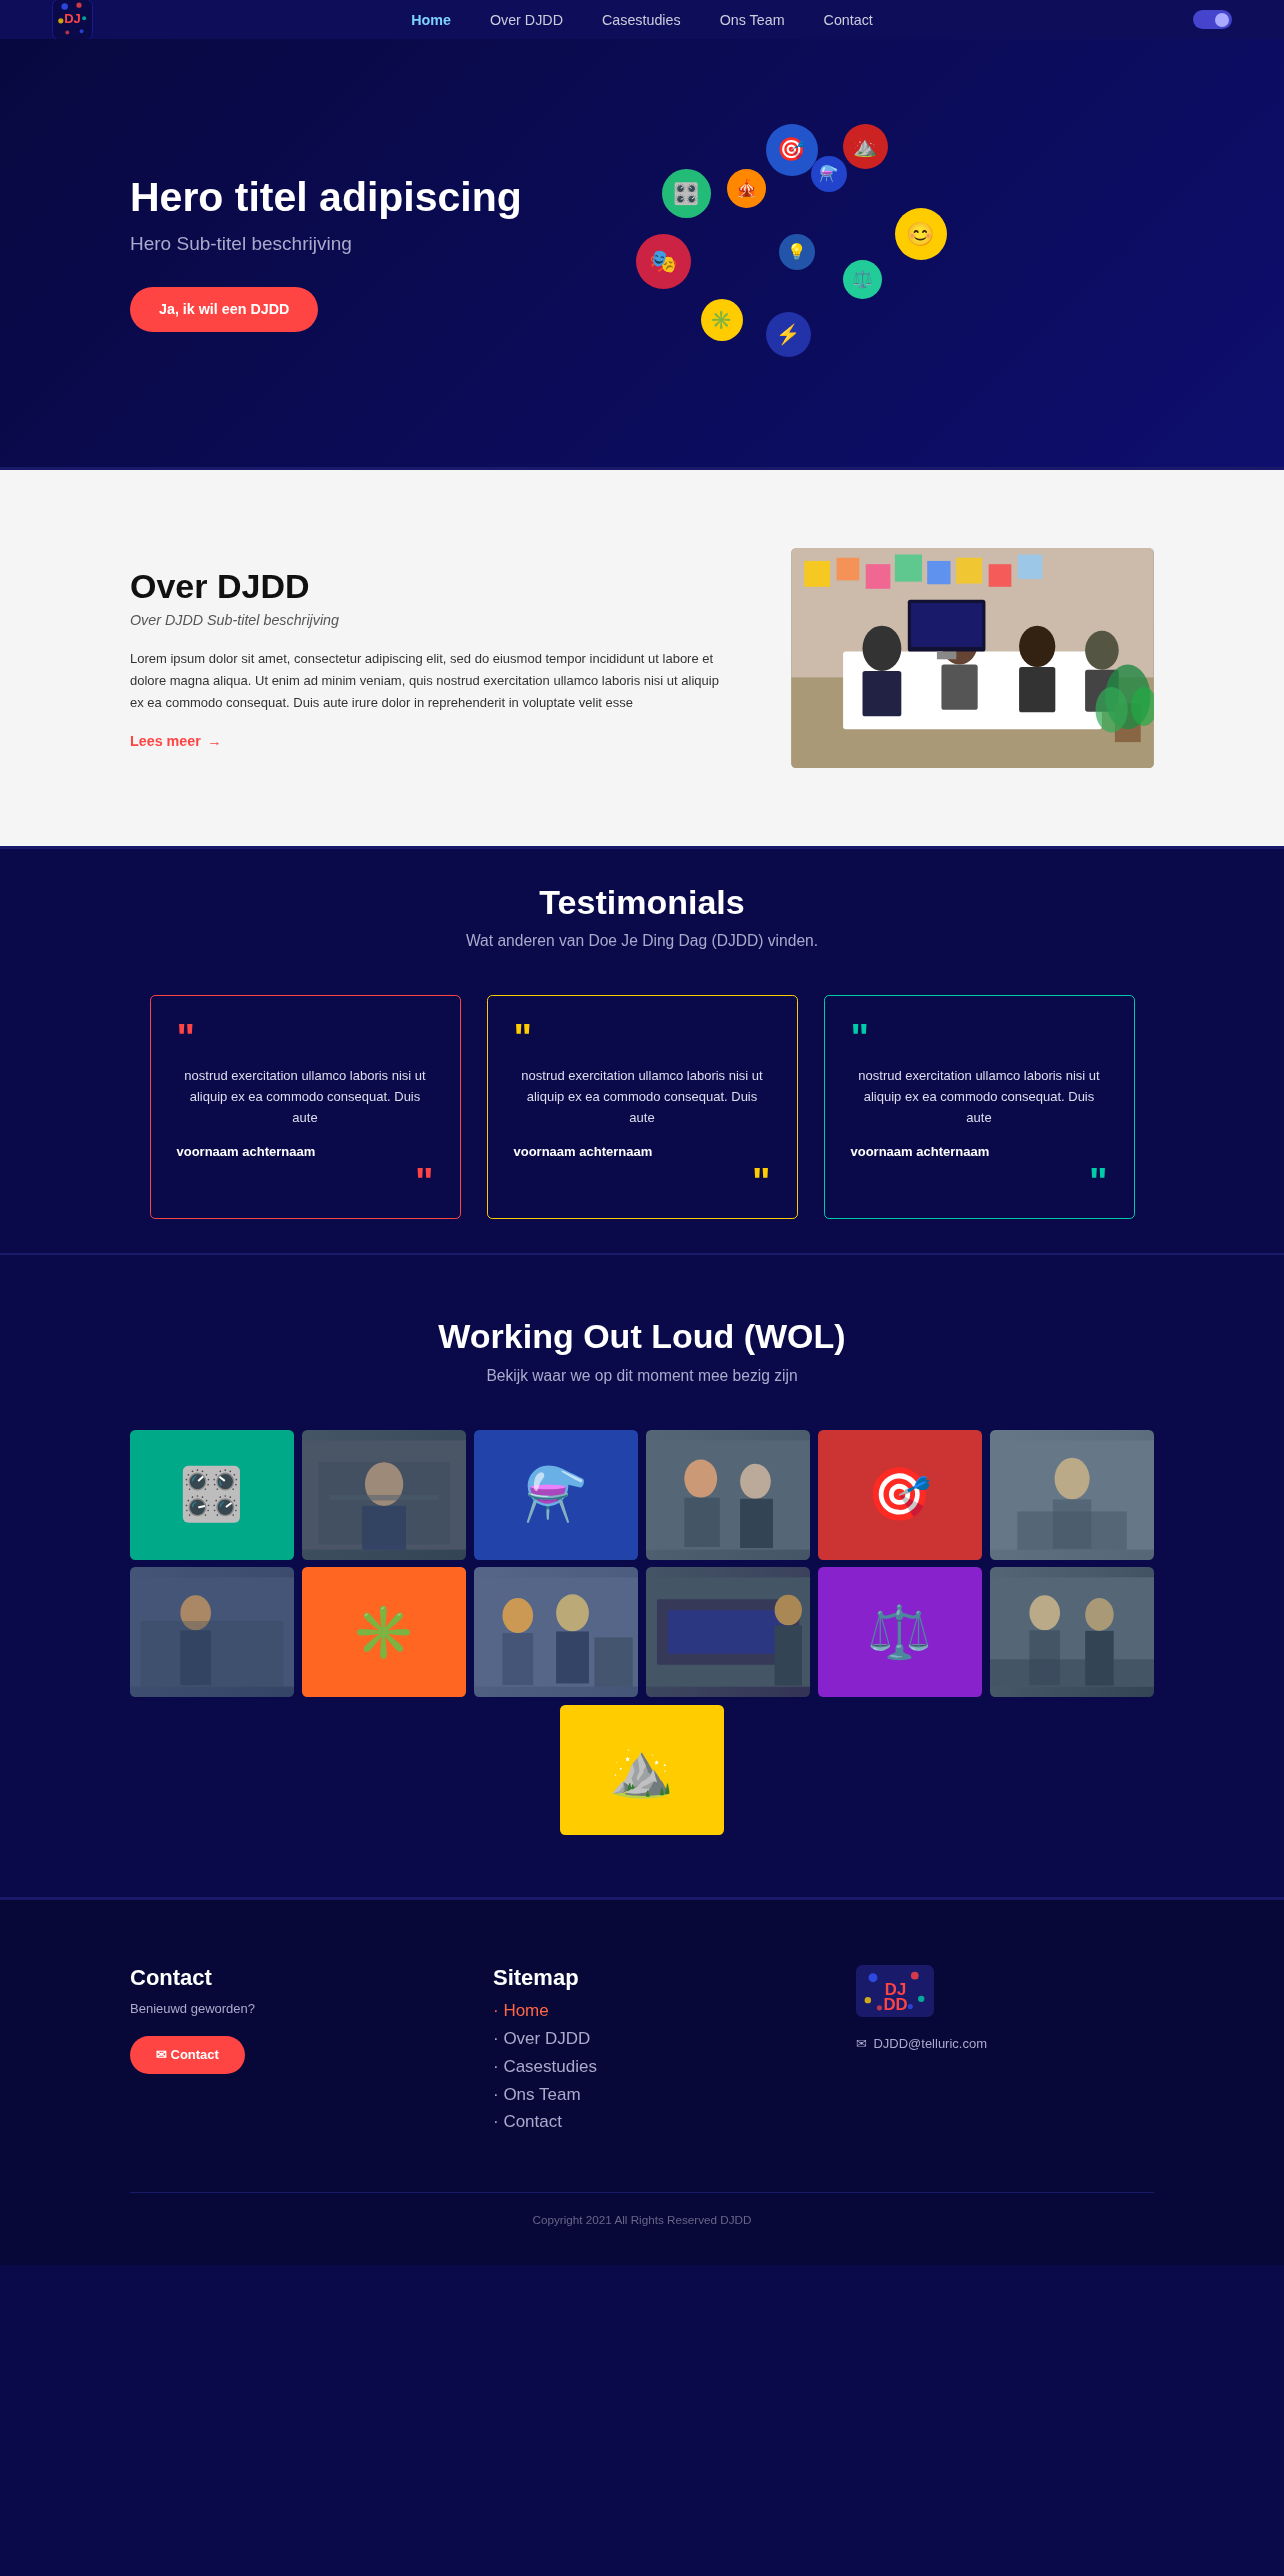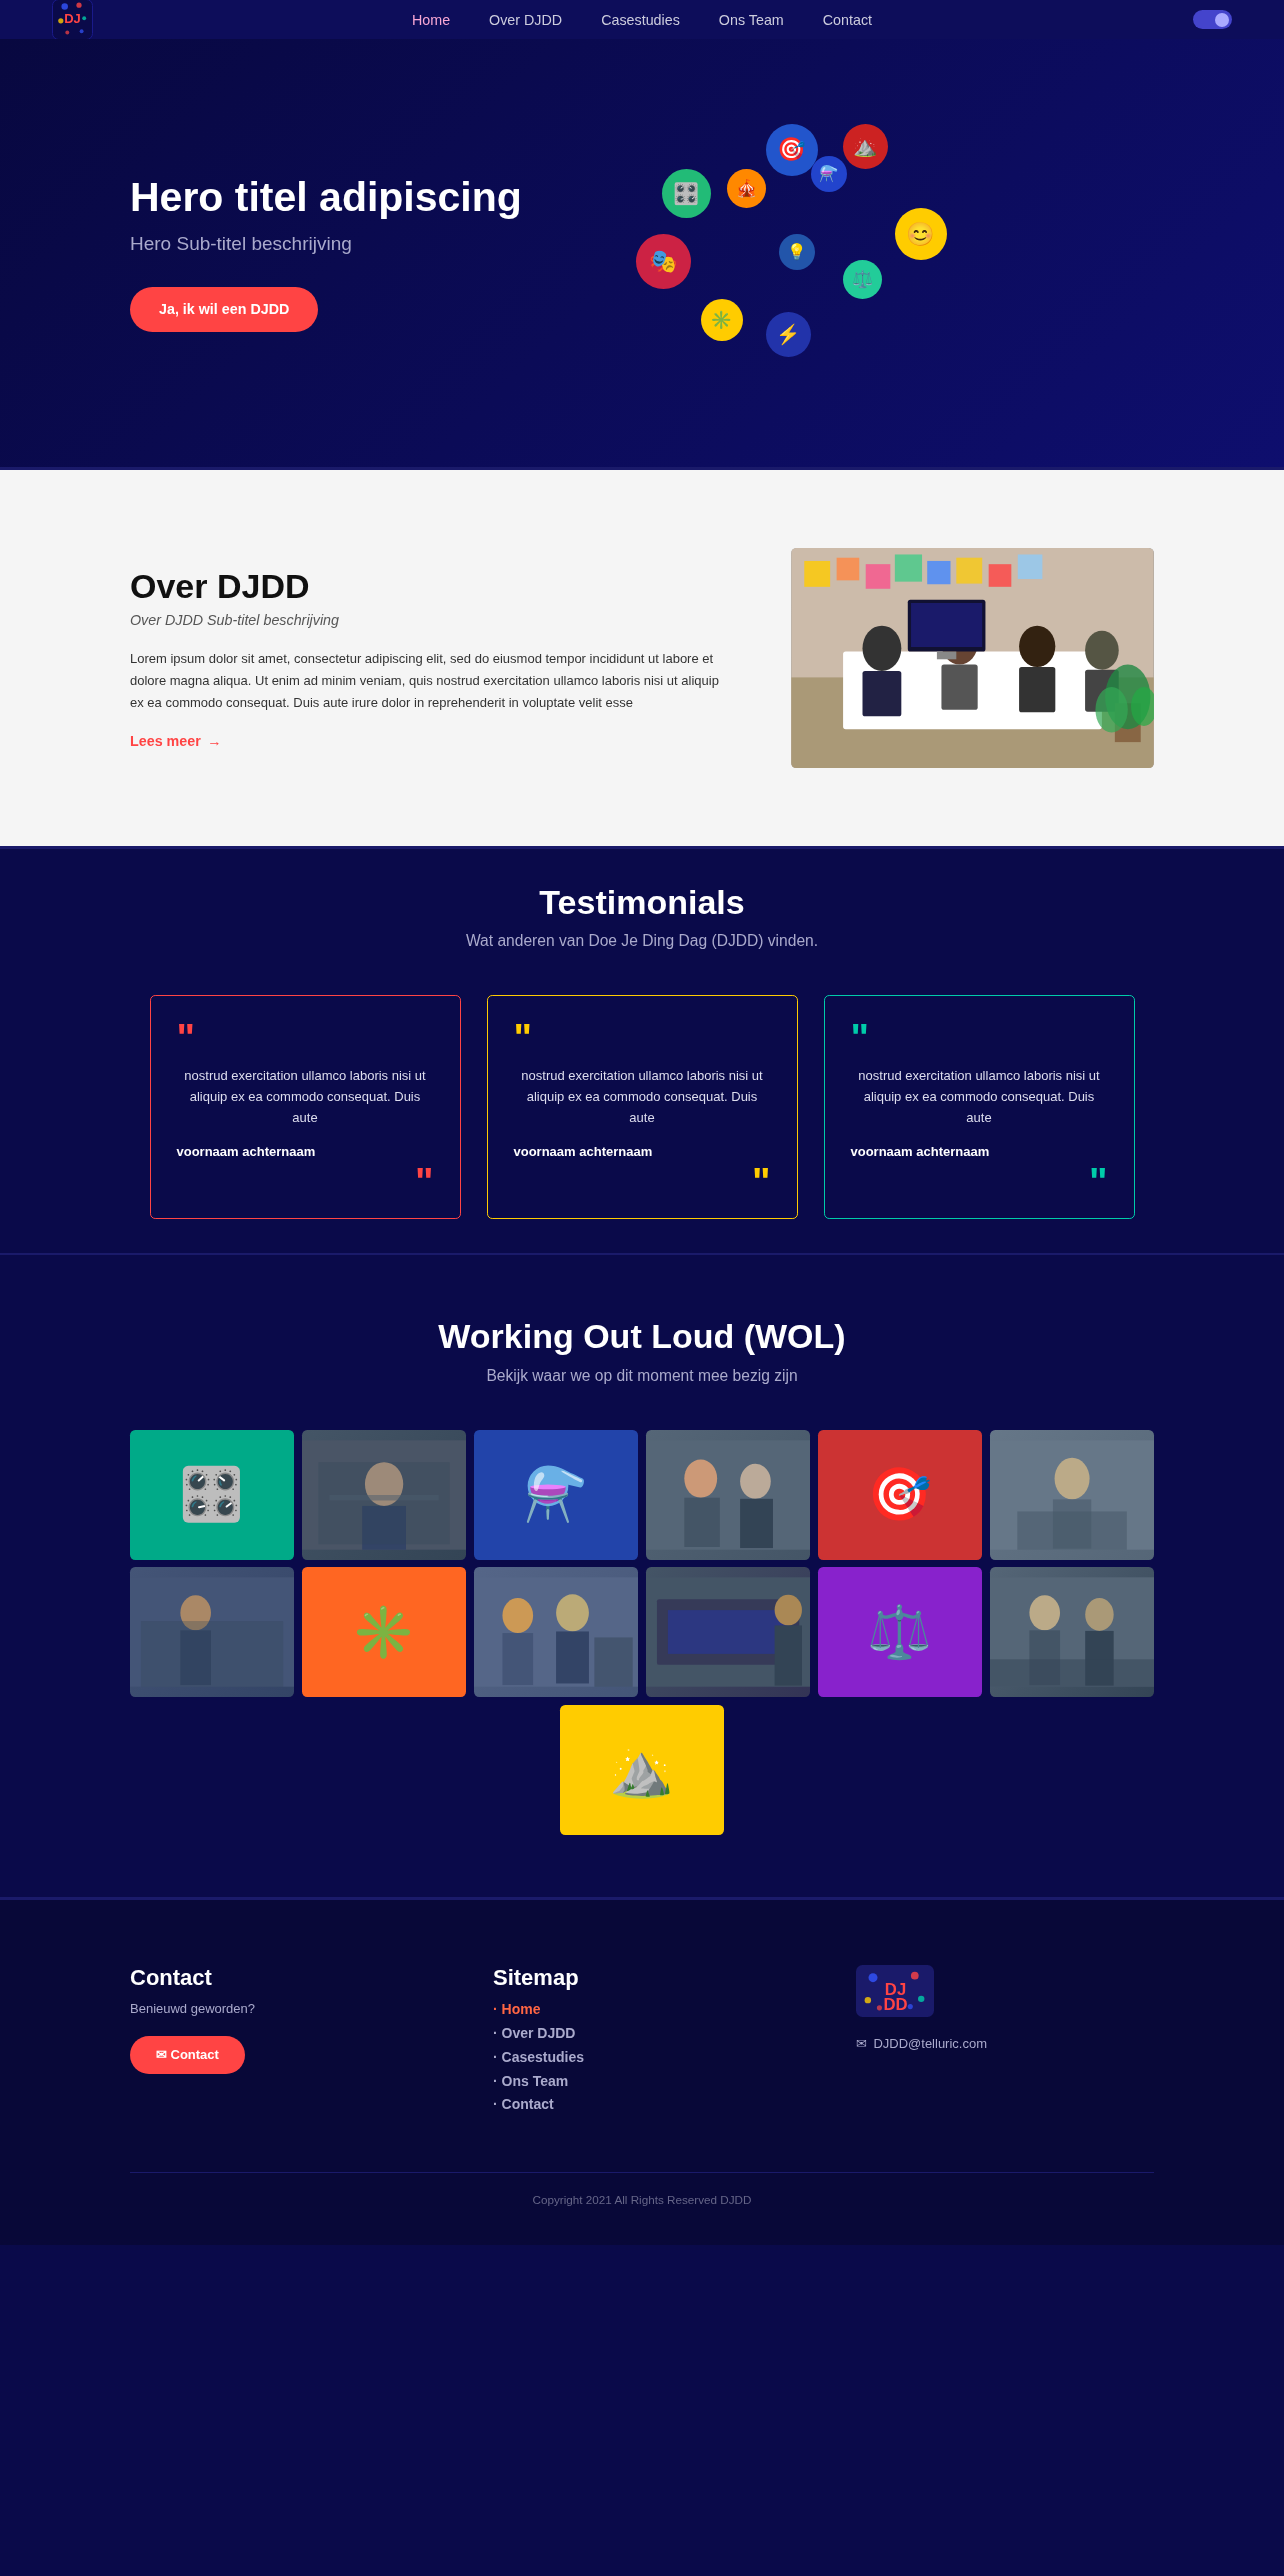--- a/index.html
+++ b/index.html
@@ -42,22 +42,22 @@
       gap: 39px;
       align-items: center;
     }
     .nav-link {
       color: #ccccdd;
       text-decoration: none;
       font-size: 14.3px;
       font-weight: 500;
     }
     .nav-link.active {
-      color: #f9a8d4;
-      font-weight: 400;
+      color: #7dd3fc;
+      font-weight: 700;
       text-align: center;
     }
     .nav-toggle {
       position: absolute;
       right: 52px;
       display: flex;
       align-items: center;
     }
     .toggle-switch {
       width: 39px;
@@ -316,22 +316,21 @@
       gap: 6.5px;
     }
     .sitemap-title {
       font-size: 22px;
       font-weight: 900;
       color: #ffffff;
       margin-bottom: 10.4px;
     }
     .sitemap-links {
       list-style: none;
-      font-size: 14px;
-      font-weight: bold;
+      font-size: 17px;
     }
     .sitemap-links li {
       margin-bottom: 7.8px;
     }
     .sitemap-links li a {
       color: #aaaacc;
       text-decoration: none;
     }
     .sitemap-links li:first-child a {
       color: #ff6644;

